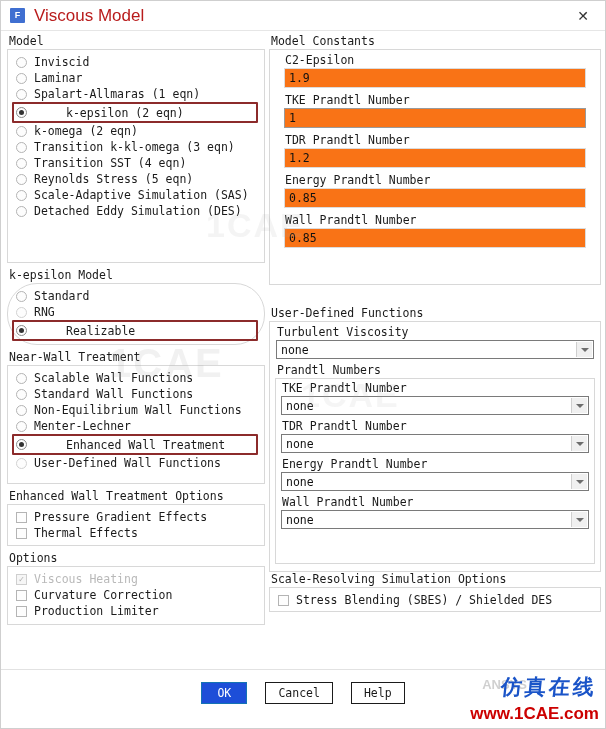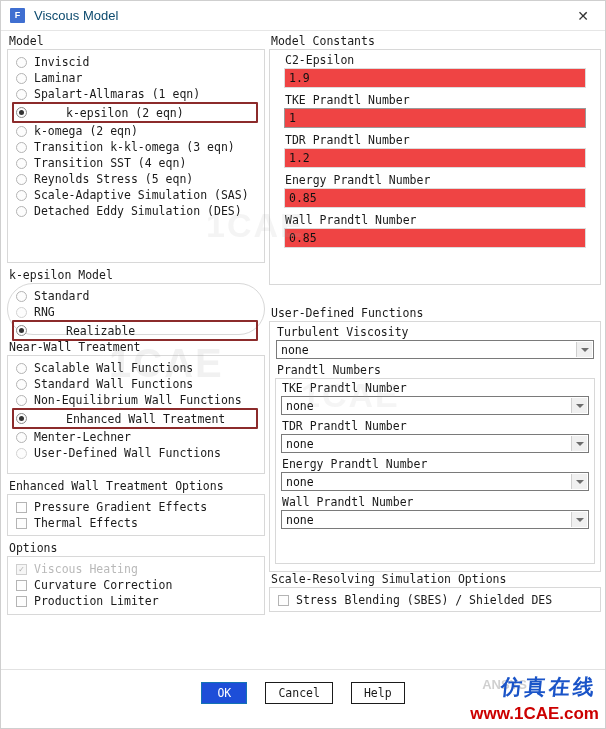--- a/index.html
+++ b/index.html
@@ -13,21 +13,21 @@
     position:relative;
     -webkit-font-smoothing:none;
   }
   .dialog{position:absolute;inset:0;border:1px solid #cfcfcf;box-sizing:border-box;background:#fff;}
 
   
   .titlebar{height:29px;display:flex;align-items:center;border-bottom:1px solid #e6e6e6;background:#fff;}
   .app-icon{width:15px;height:15px;margin-left:9px;background:#3f6fd1;border-radius:1px;
             display:flex;align-items:center;justify-content:center;color:#fff;font-size:9px;
             font-family:"Liberation Sans",sans-serif;font-weight:bold;line-height:1;}
-  .title-text{margin-left:9px;font-family:"Liberation Sans",sans-serif;font-size:13px;color:#0c4a6e;}
+  .title-text{margin-left:9px;font-family:"Liberation Sans",sans-serif;font-size:17px;color:#b91c1c;}
   .close-btn{margin-left:auto;width:44px;height:28px;display:flex;align-items:center;justify-content:center;
              font-family:"Liberation Sans",sans-serif;font-size:14px;color:#333;}
 
   
   .body-area{position:absolute;left:0;right:0;top:29px;bottom:58px;}
   .col-left{position:absolute;left:6px;top:4px;width:258px;}
   .col-right{position:absolute;left:268px;top:4px;width:332px;}
 
   .grp-label{font-size:11.5px;color:#1a1a1a;line-height:15px;padding-left:2px;white-space:nowrap;}
   .grp-box{border:1px solid #d8d8d8;box-sizing:border-box;background:#fff;padding:5px 4px 5px 4px;}
@@ -44,21 +44,21 @@
 
   
   .chk{width:11px;height:11px;border:1px solid #b4b4b4;box-sizing:border-box;background:#fdfdfd;flex:0 0 auto;
        display:flex;align-items:center;justify-content:center;font-size:9px;color:#444;line-height:1;}
   .chk.dim{border-color:#cfcfcf;color:#b0b0b0;background:#f6f6f6;}
   .lbl{margin-left:7px;white-space:nowrap;font-size:11.5px;line-height:14px;}
   .lbl.dim{color:#b9b9b9;}
 
   
   .fld-label{font-size:11.5px;line-height:16px;padding-left:3px;white-space:nowrap;}
-  .txt{height:20px;border:1px solid #dcdcdc;box-sizing:border-box;background:#ef4444;
+  .txt{height:20px;border:1px solid #dcdcdc;box-sizing:border-box;background:#f97316;
        display:flex;align-items:center;padding-left:4px;font-size:11.5px;color:#111;margin:0 2px 4px 2px;}
   .txt.focus{border:1px solid #9a9a9a;}
 
   
   .combo{height:19px;border:1px solid #7a7a7a;box-sizing:border-box;background:#fff;display:flex;
          align-items:center;font-size:11.5px;color:#111;margin:0 2px 3px 2px;position:relative;}
   .combo .cval{padding-left:4px;}
   .combo .carrow{position:absolute;right:1px;top:1px;bottom:1px;width:15px;background:#f0f0f0;
         border-left:1px solid #cfcfcf;display:flex;align-items:center;justify-content:center;}
   .combo .carrow i{display:block;width:0;height:0;border-left:4px solid transparent;border-right:4px solid transparent;
@@ -138,21 +138,21 @@
           <span class="radio"></span>
           <span class="lbl">Scale-Adaptive Simulation (SAS)</span>
         </div>
         <div class="row">
           <span class="radio"></span>
           <span class="lbl">Detached Eddy Simulation (DES)</span>
         </div>
       </div>
 
       <div class="grp-label" style="margin-top:5px;">k-epsilon Model</div>
-      <div class="grp-box" style="height:52px;padding-top:4px;border-radius:30px;">
+      <div class="grp-box" style="height:62px;padding-top:4px;border-radius:30px;">
         <div class="row">
           <span class="radio"></span>
           <span class="lbl">Standard</span>
         </div>
         <div class="row">
           <span class="radio dim"></span>
           <span class="lbl">RNG</span>
         </div>
         <div class="row hl">
           <span class="radio on"></span>
@@ -167,27 +167,27 @@
           <span class="lbl">Scalable Wall Functions</span>
         </div>
         <div class="row">
           <span class="radio"></span>
           <span class="lbl">Standard Wall Functions</span>
         </div>
         <div class="row">
           <span class="radio"></span>
           <span class="lbl">Non-Equilibrium Wall Functions</span>
         </div>
+        <div class="row">
+          <span class="radio"></span>
+          <span class="lbl">Menter-Lechner</span>
+        </div>
         <div class="row hl">
           <span class="radio on"></span>
           <span class="lbl">Enhanced Wall Treatment</span>
-        </div>
-        <div class="row">
-          <span class="radio"></span>
-          <span class="lbl">Menter-Lechner</span>
         </div>
         <div class="row">
           <span class="radio dim"></span>
           <span class="lbl">User-Defined Wall Functions</span>
         </div>
       </div>
 
       <div class="grp-label" style="margin-top:5px;">Enhanced Wall Treatment Options</div>
       <div class="grp-box" style="height:42px;padding-top:4px;">
         <div class="row">

